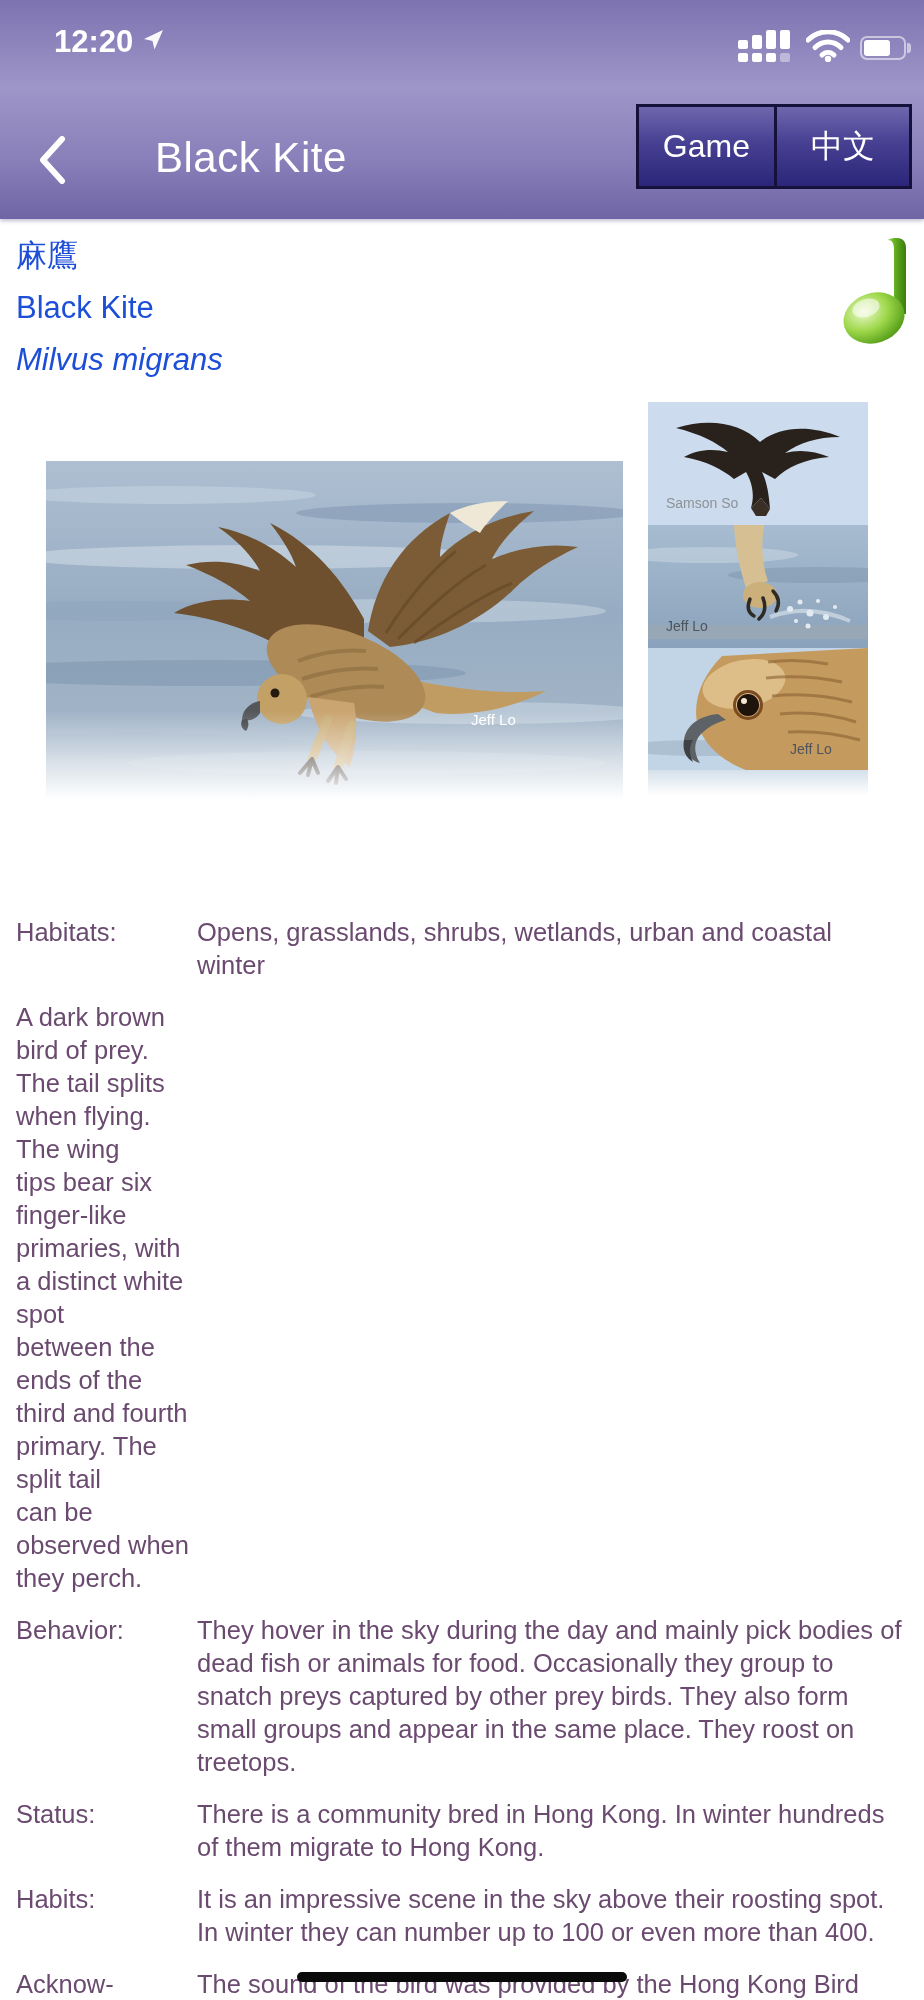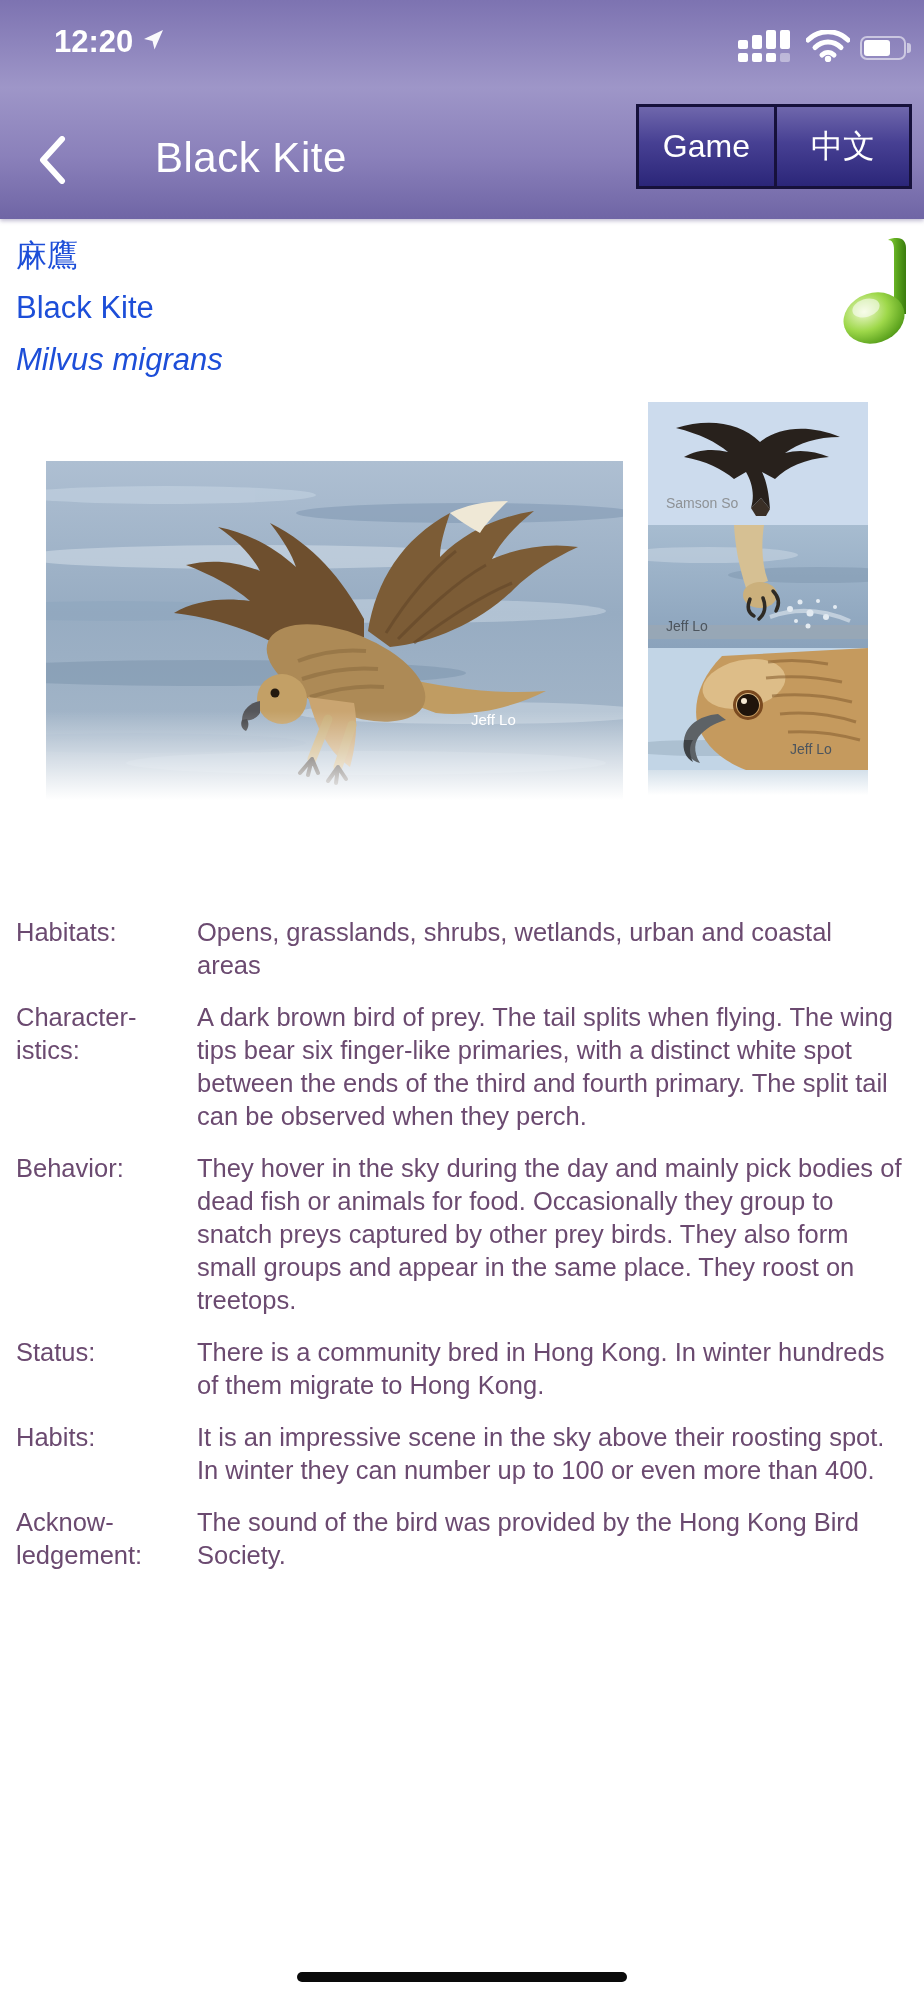--- a/index.html
+++ b/index.html
@@ -310,25 +310,23 @@
         <text x="142" y="106" font-size="14" fill="#4c555e">Jeff Lo</text>
       </svg>
       <div class="thumb-reflection"></div>
     </figure>
   </div>
 
   <dl class="details">
     <div class="row">
       <dt>Habitats:</dt>
       <dd>Opens, grasslands, shrubs, wetlands, urban and coastal
-areas</dd>
-    </div>
-    <div class="row">
-      <dt>Character-
-istics:</dt>
+winter</dd>
+    </div>
+    <div class="row">
       <dd>A dark brown bird of prey. The tail splits when flying. The wing
 tips bear six finger-like primaries, with a distinct white spot
 between the ends of the third and fourth primary. The split tail
 can be observed when they perch.</dd>
     </div>
     <div class="row">
       <dt>Behavior:</dt>
       <dd>They hover in the sky during the day and mainly pick bodies of
 dead fish or animals for food. Occasionally they group to
 snatch preys captured by other prey birds. They also form

